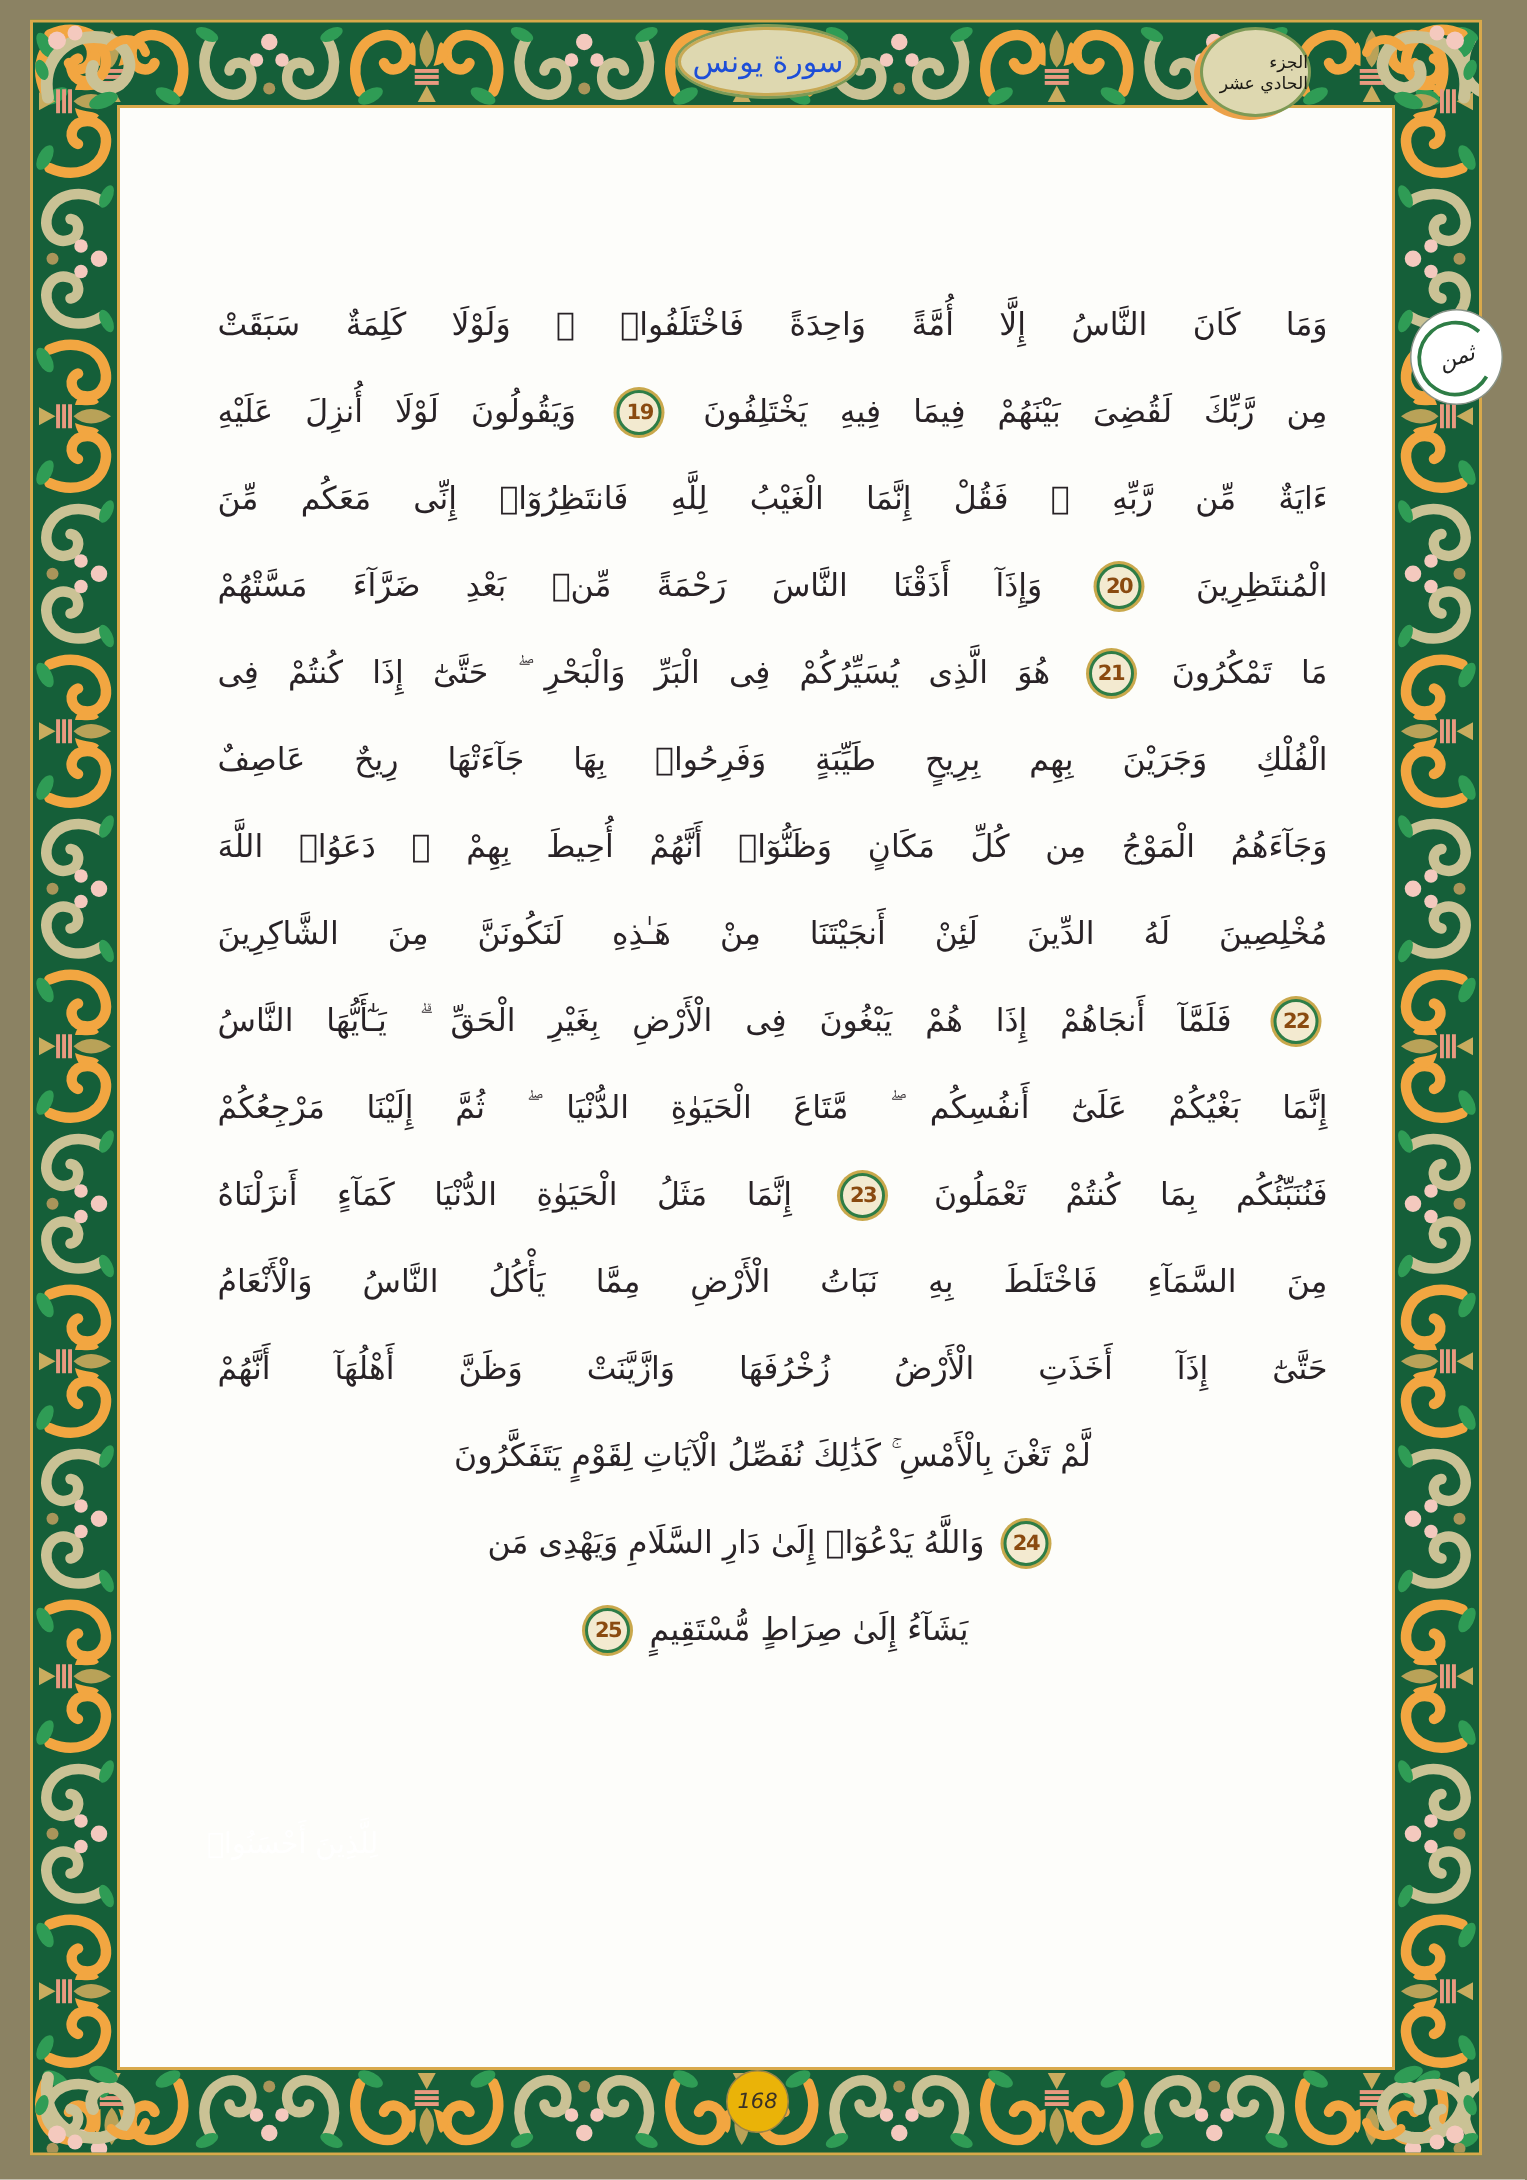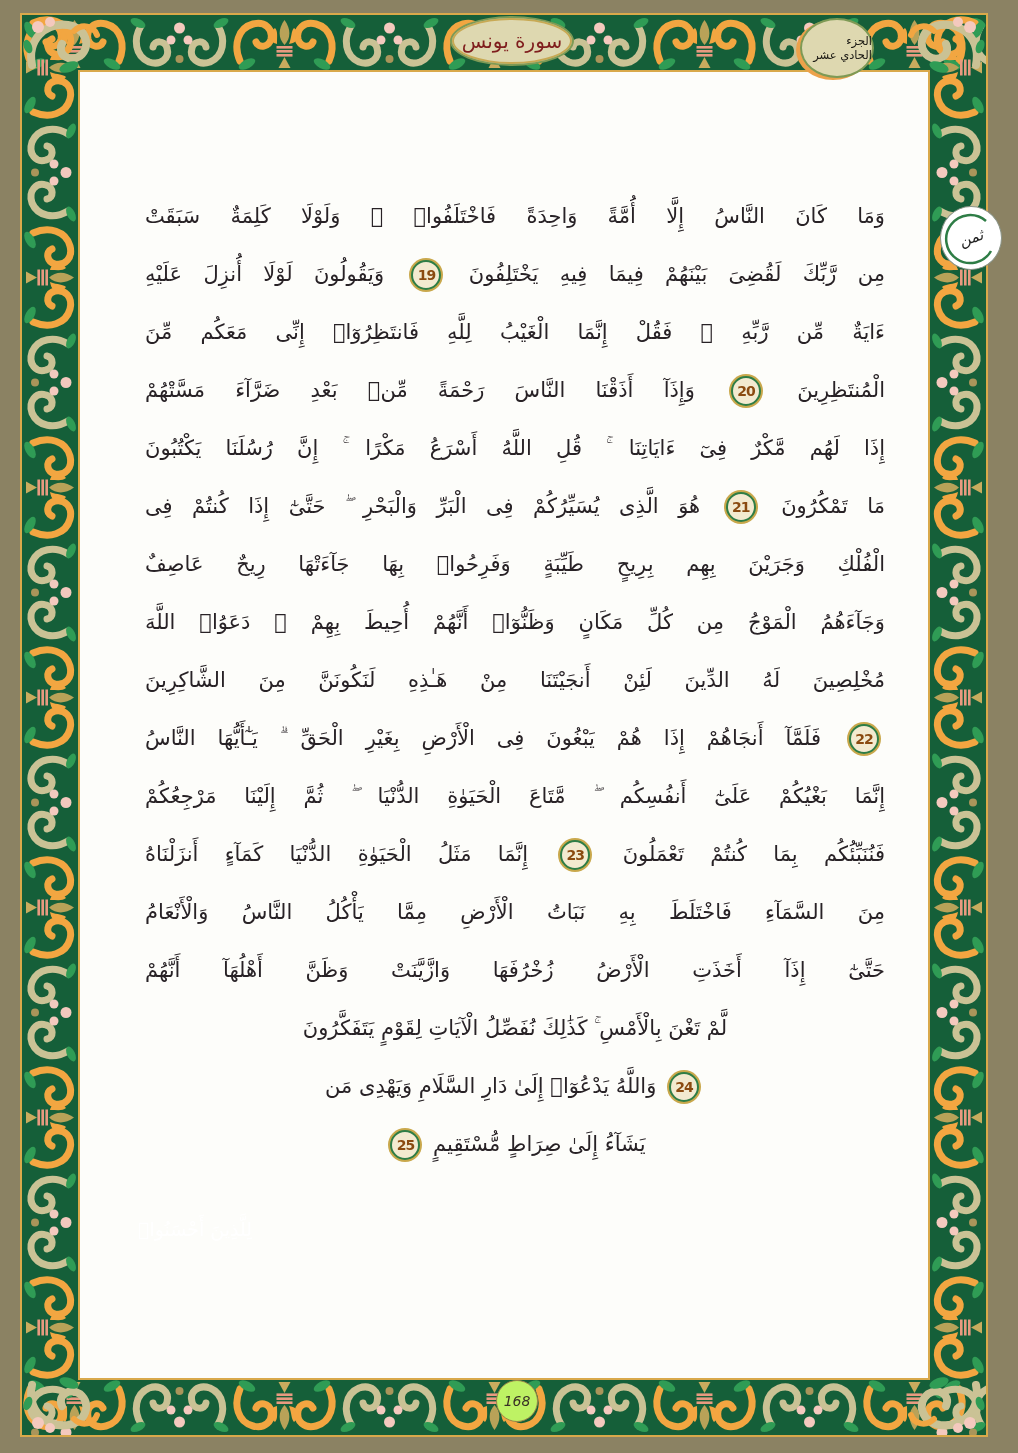--- a/index.html
+++ b/index.html
@@ -39,21 +39,21 @@
 
   
   .surah-cartouche{
     position:absolute;left:450px;top:16px;width:124px;height:50px;
     background:#ded8b0;border-radius:50%;
     border:2px solid #7e9a55;
     box-shadow:inset 0 0 0 2px #c8a954;
     display:flex;align-items:center;justify-content:center;
     box-sizing:border-box;z-index:5;
   }
-  .surah-cartouche span{font-size:20px;color:#7f1d1d;white-space:nowrap;}
+  .surah-cartouche span{font-size:20px;color:#1d4ed8;white-space:nowrap;}
   .juz-cartouche{
     position:absolute;left:800px;top:18px;width:74px;height:60px;
     background:#ded8b0;border-radius:50%;
     border:2px solid #7e9a55;
     box-shadow:-4px 2px 0 0 #eca24b;
     display:flex;flex-direction:column;justify-content:center;
     box-sizing:border-box;z-index:5;
   }
   .juz-cartouche span{font-size:11.5px;line-height:14px;color:#1c1a14;white-space:nowrap;}
 
@@ -66,22 +66,22 @@
     box-sizing:border-box;z-index:6;
   }
   .hizb-circle svg{position:absolute;inset:0;}
   .hizb-circle span{
     position:relative;font-size:15px;color:#222;transform:rotate(-18deg);
     font-style:italic;
   }
 
   
   .pageno-oval{
-    position:absolute;left:496px;top:1380px;width:42px;height:42px;
-    background:#bef264;border-radius:50%;
+    position:absolute;left:484px;top:1380px;width:42px;height:42px;
+    background:#eab308;border-radius:50%;
     border:1px solid #9a8448;
     display:flex;align-items:center;justify-content:center;
     box-sizing:border-box;z-index:5;
   }
   .pageno-oval span{font-size:14px;color:#3a3226;font-style:italic;}
 
   
   .text-block{
     position:absolute;left:145px;top:187px;width:740px;
     direction:rtl;
@@ -235,21 +235,20 @@
 
   <div class="text-block" id="textBlock">
       <div class="q-line"><span>وَمَا كَانَ النَّاسُ إِلَّا أُمَّةً وَاحِدَةً فَاخْتَلَفُوا۟ ۚ وَلَوْلَا كَلِمَةٌ سَبَقَتْ</span> </div>
       <div class="q-line"><span>مِن رَّبِّكَ لَقُضِىَ بَيْنَهُمْ فِيمَا فِيهِ يَخْتَلِفُونَ</span> <span class="verse-marker">
           <b>19</b>
         </span> <span>وَيَقُولُونَ لَوْلَا أُنزِلَ عَلَيْهِ</span> </div>
       <div class="q-line"><span>ءَايَةٌ مِّن رَّبِّهِ ۖ فَقُلْ إِنَّمَا الْغَيْبُ لِلَّهِ فَانتَظِرُوٓا۟ إِنِّى مَعَكُم مِّنَ</span> </div>
       <div class="q-line"><span>الْمُنتَظِرِينَ</span> <span class="verse-marker">
           <b>20</b>
         </span> <span>وَإِذَآ أَذَقْنَا النَّاسَ رَحْمَةً مِّنۢ بَعْدِ ضَرَّآءَ مَسَّتْهُمْ</span> </div>
-      <div class="q-line"><span>إِذَا لَهُم مَّكْرٌ فِىٓ ءَايَاتِنَا ۚ قُلِ اللَّهُ أَسْرَعُ مَكْرًا ۚ إِنَّ رُسُلَنَا يَكْتُبُونَ</span> </div>
       <div class="q-line"><span>مَا تَمْكُرُونَ</span> <span class="verse-marker">
           <b>21</b>
         </span> <span>هُوَ الَّذِى يُسَيِّرُكُمْ فِى الْبَرِّ وَالْبَحْرِ ۖ حَتَّىٰٓ إِذَا كُنتُمْ فِى</span> </div>
       <div class="q-line"><span>الْفُلْكِ وَجَرَيْنَ بِهِم بِرِيحٍ طَيِّبَةٍ وَفَرِحُوا۟ بِهَا جَآءَتْهَا رِيحٌ عَاصِفٌ</span> </div>
       <div class="q-line"><span>وَجَآءَهُمُ الْمَوْجُ مِن كُلِّ مَكَانٍ وَظَنُّوٓا۟ أَنَّهُمْ أُحِيطَ بِهِمْ ۙ دَعَوُا۟ اللَّهَ</span> </div>
       <div class="q-line"><span>مُخْلِصِينَ لَهُ الدِّينَ لَئِنْ أَنجَيْتَنَا مِنْ هَـٰذِهِ لَنَكُونَنَّ مِنَ الشَّاكِرِينَ</span> </div>
       <div class="q-line"><span class="verse-marker">
           <b>22</b>
         </span> <span>فَلَمَّآ أَنجَاهُمْ إِذَا هُمْ يَبْغُونَ فِى الْأَرْضِ بِغَيْرِ الْحَقِّ ۗ يَـٰٓأَيُّهَا النَّاسُ</span> </div>
       <div class="q-line"><span>إِنَّمَا بَغْيُكُمْ عَلَىٰٓ أَنفُسِكُم ۖ مَّتَاعَ الْحَيَوٰةِ الدُّنْيَا ۖ ثُمَّ إِلَيْنَا مَرْجِعُكُمْ</span> </div>

